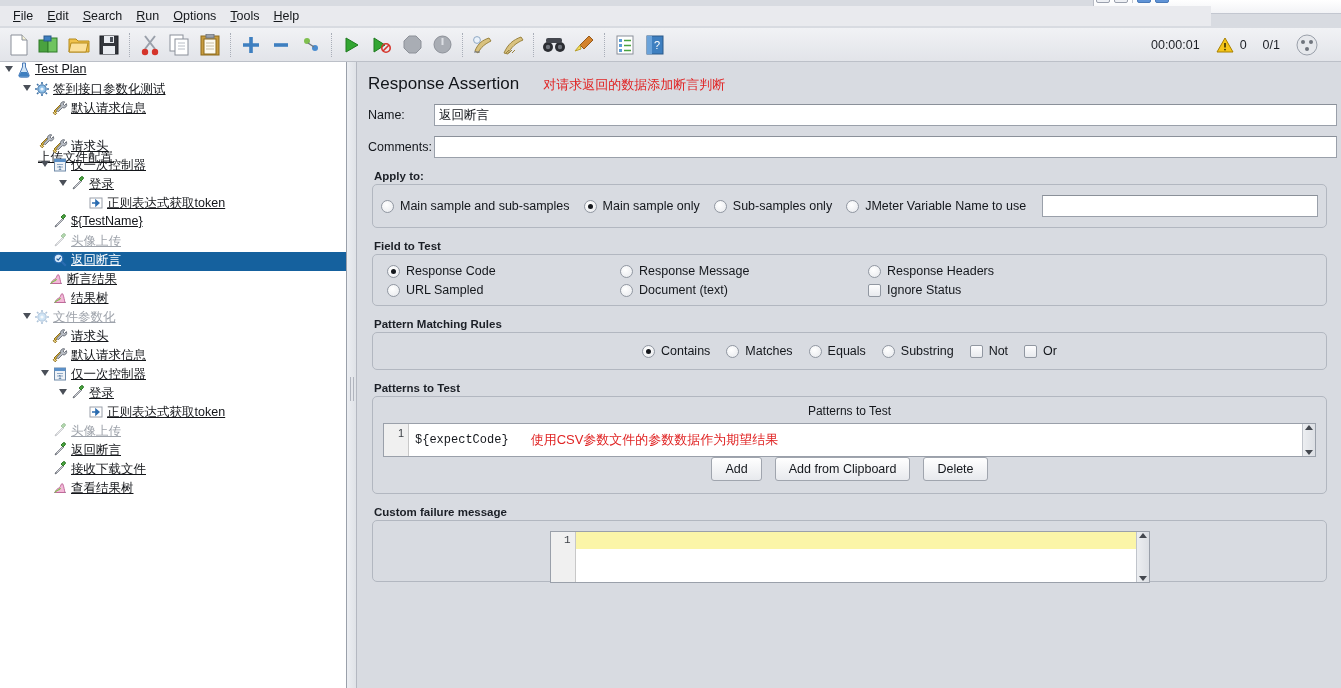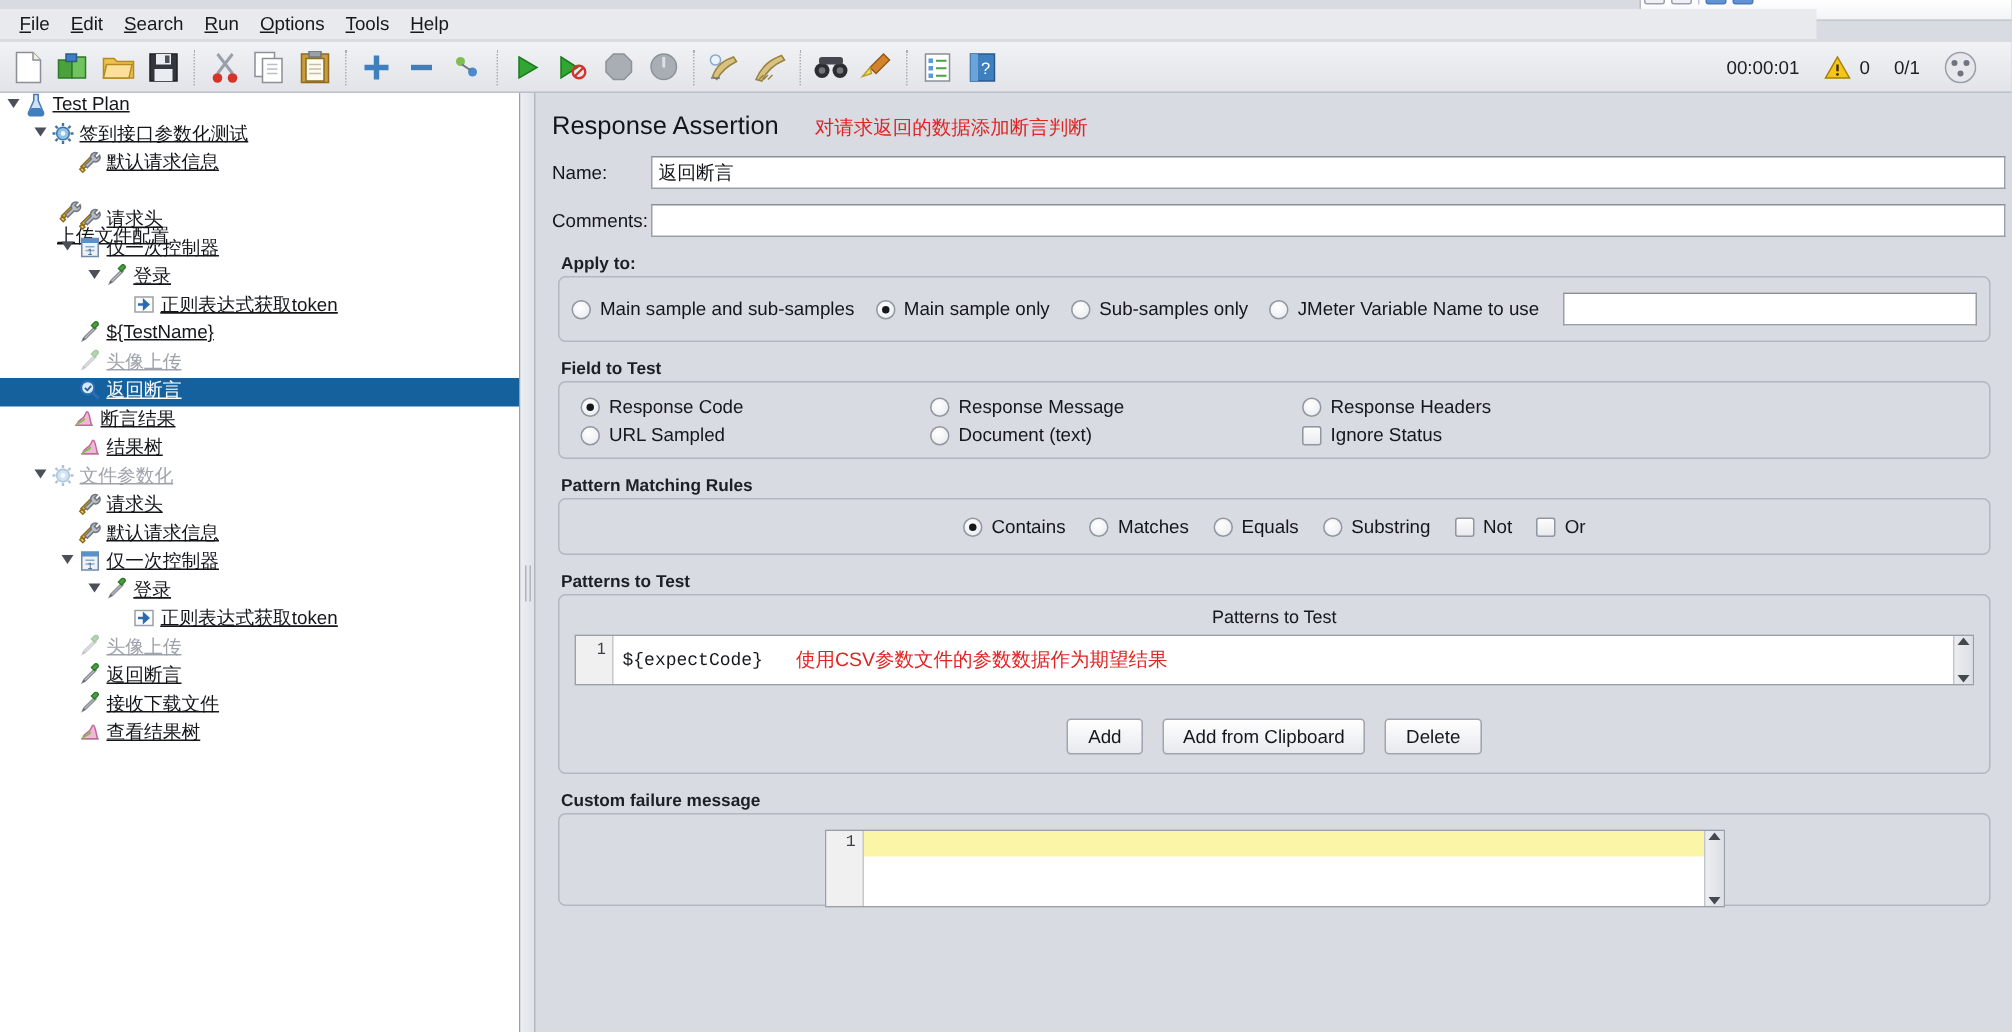--- a/index.html
+++ b/index.html
@@ -157,21 +157,21 @@
   .ptab-cell { flex: 1; display: flex; align-items: center; padding-left: 6px; gap: 22px; }
   .ptab-val { font-family: "Liberation Mono", monospace; font-size: 12px; color: #14171c; }
   .vscroll {
     width: 13px; background: linear-gradient(90deg,#eceef1,#dcdfe4);
     border-left: 1px solid #c0c4cb; display: flex; flex-direction: column;
     justify-content: space-between; align-items: center; padding: 1px 0;
   }
   .arr-up { width:0;height:0;border-left:4px solid transparent;border-right:4px solid transparent;border-bottom:5px solid #44484f;}
   .arr-dn { width:0;height:0;border-left:4px solid transparent;border-right:4px solid transparent;border-top:5px solid #44484f;}
 
-  .btnrow { display: flex; justify-content: center; gap: 13px; margin-top: 22px; }
+  .btnrow { display: flex; justify-content: center; gap: 13px; }
   .jbtn {
     min-width: 44px; height: 24px; padding: 0 13px;
     border: 1px solid #a0a5ae; border-radius: 3px;
     background: linear-gradient(#ffffff,#e7e9ed);
     font-size: 12.5px; color: #14171c;
     display: flex; align-items: center; justify-content: center;
     cursor: default;
   }
 
   .cfm-body { padding: 10px 0 0 0; height: 62px; }

